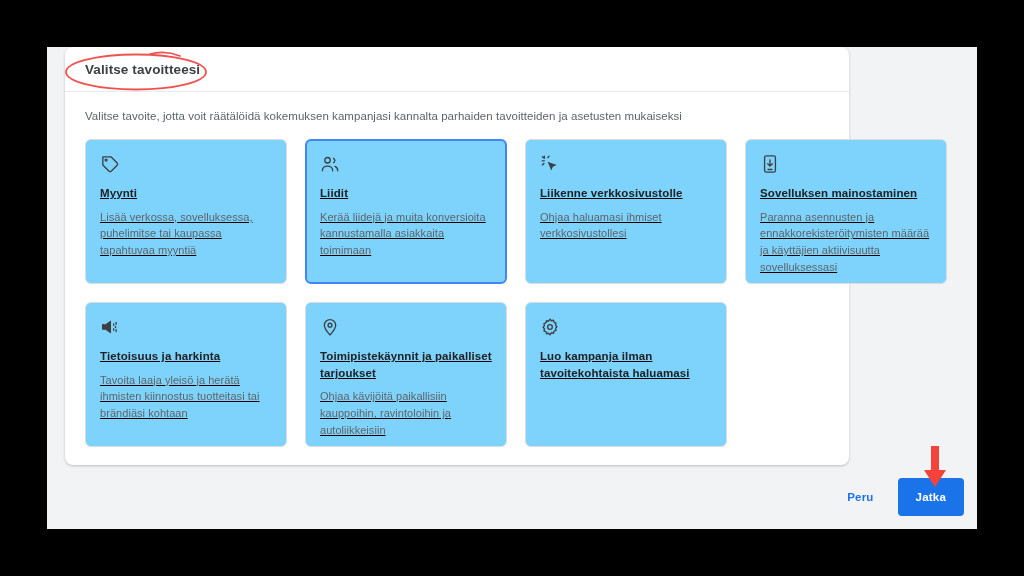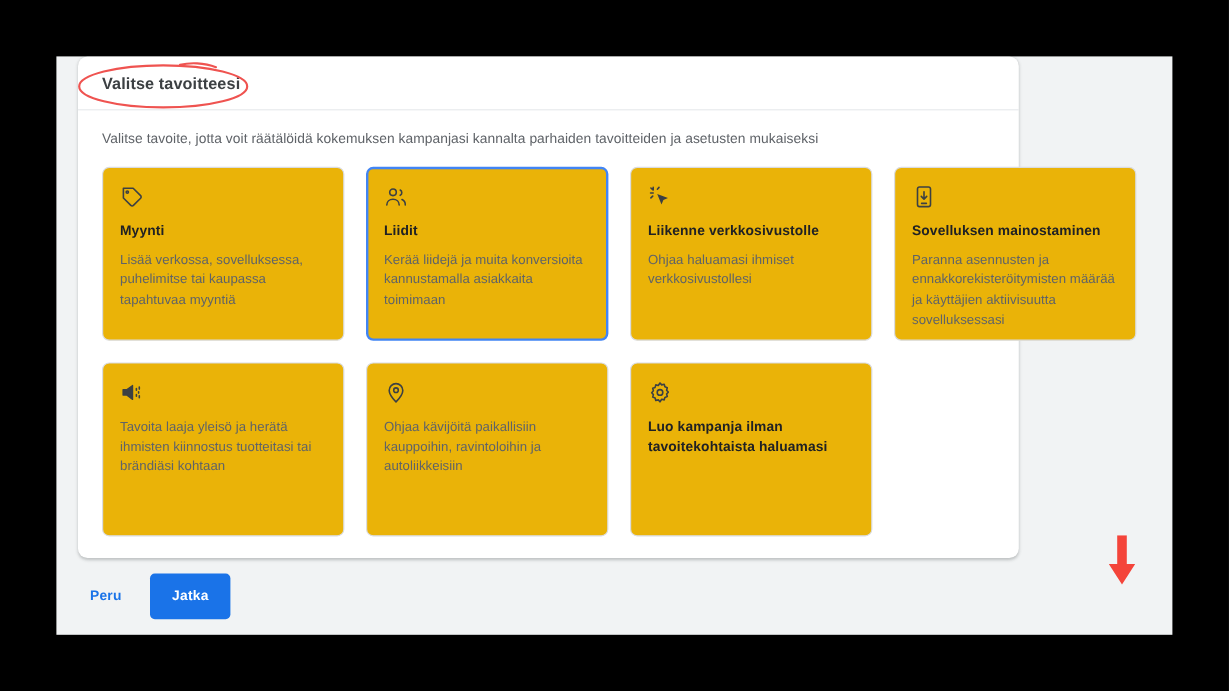--- a/index.html
+++ b/index.html
@@ -56,23 +56,24 @@
   .grid {
     display: grid;
     grid-template-columns: repeat(4, 202px);
     gap: 18px;
   }
   .card {
     height: 145px;
     border: 1px solid #dadce0;
     border-radius: 6px;
     padding: 14px 14px 10px 14px;
-    background: #eab308;
+    background: #7dd3fc;
     cursor: pointer;
     overflow: hidden;
+    text-decoration: underline;
   }
   .card.selected {
     border: 2px solid #4285f4;
     padding: 13px 13px 9px 13px;
   }
   .card-icon {
     width: 20px; height: 20px;
     color: #3c4043;
     display: block;
     margin-bottom: 11px;
@@ -93,21 +94,21 @@
     letter-spacing: .05px;
   }
 
   
   #footer {
     position: absolute;
     left: 18px; top: 418px;
     width: 912px; height: 64px;
     display: flex;
     align-items: center;
-    justify-content: flex-start;
+    justify-content: flex-end;
     padding-right: 13px;
     gap: 14px;
   }
   #cancel-button {
     font-size: 11.5px;
     font-weight: 700;
     color: #1a73e8;
     background: transparent;
     border: none;
     padding: 8px 10px;
@@ -205,30 +206,32 @@
           <div class="card-desc">Paranna asennusten ja ennakkorekisteröitymisten määrää ja käyttäjien aktiivisuutta sovelluksessasi</div>
         </div>
 
         <div class="card">
           <span class="card-icon">
             <svg viewBox="0 0 24 24" fill="none" stroke="currentColor" stroke-width="1.6" stroke-linecap="round" stroke-linejoin="round">
               <path d="M3 9.3v5.4h3.6L12.6 19V5L6.6 9.3z" fill="currentColor" stroke="currentColor" stroke-width="1.2"></path>
               <path d="M16.4 8.2v1.6M16.4 14.2v1.6M19.3 6.6v2.1M19.3 15.3v2.1M18.6 11.3v1.4"></path>
             </svg>
           </span>
+          <div class="card-title">Tietoisuus ja harkinta</div>
           <div class="card-desc">Tavoita laaja yleisö ja herätä ihmisten kiinnostus tuotteitasi tai brändiäsi kohtaan</div>
         </div>
 
         <div class="card">
           <span class="card-icon">
             <svg viewBox="0 0 24 24" fill="none" stroke="currentColor" stroke-width="1.6" stroke-linecap="round" stroke-linejoin="round">
               <path d="M12 21.5s6.8-7 6.8-11.5a6.8 6.8 0 1 0-13.6 0C5.2 14.5 12 21.5 12 21.5z"></path>
               <circle cx="12" cy="9.8" r="2.3"></circle>
             </svg>
           </span>
+          <div class="card-title">Toimipistekäynnit ja paikalliset tarjoukset</div>
           <div class="card-desc">Ohjaa kävijöitä paikallisiin kauppoihin, ravintoloihin ja autoliikkeisiin</div>
         </div>
 
         <div class="card">
           <span class="card-icon">
             <svg viewBox="0 0 24 24" fill="none" stroke="currentColor" stroke-width="1.6" stroke-linecap="round" stroke-linejoin="round">
               <path d="M12 2.6l1.7 1.9 2.5-.6.7 2.5 2.4.9-.7 2.5 1.7 1.9-1.7 1.9.7 2.5-2.4.9-.7 2.5-2.5-.6L12 21.4l-1.7-1.9-2.5.6-.7-2.5-2.4-.9.7-2.5-1.7-1.9 1.7-1.9-.7-2.5 2.4-.9.7-2.5 2.5.6z"></path>
               <circle cx="12" cy="12" r="2.8"></circle>
             </svg>
           </span>

